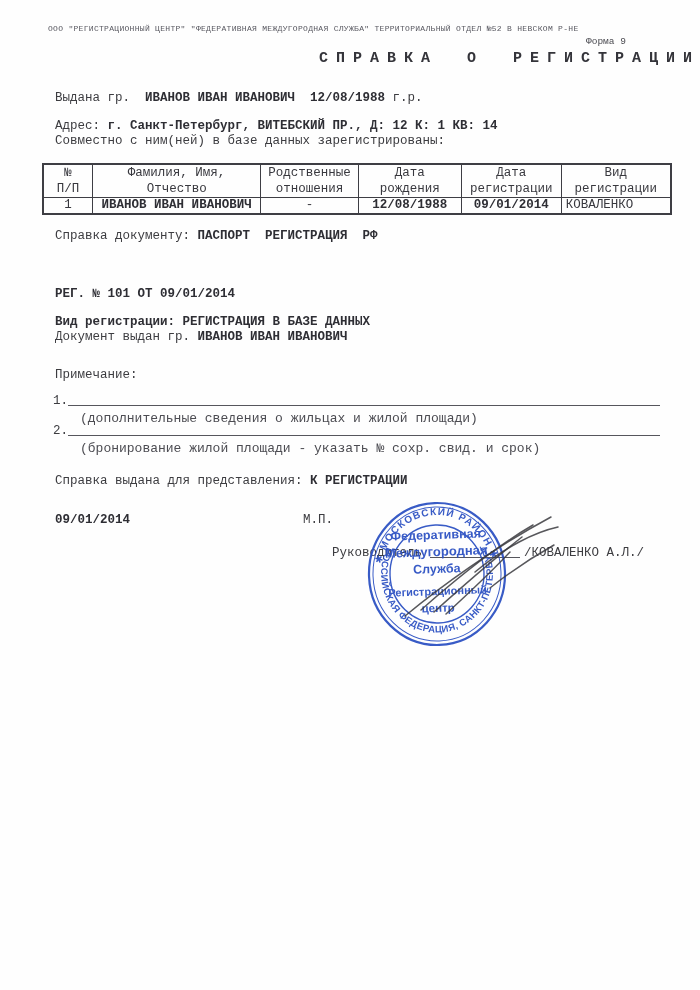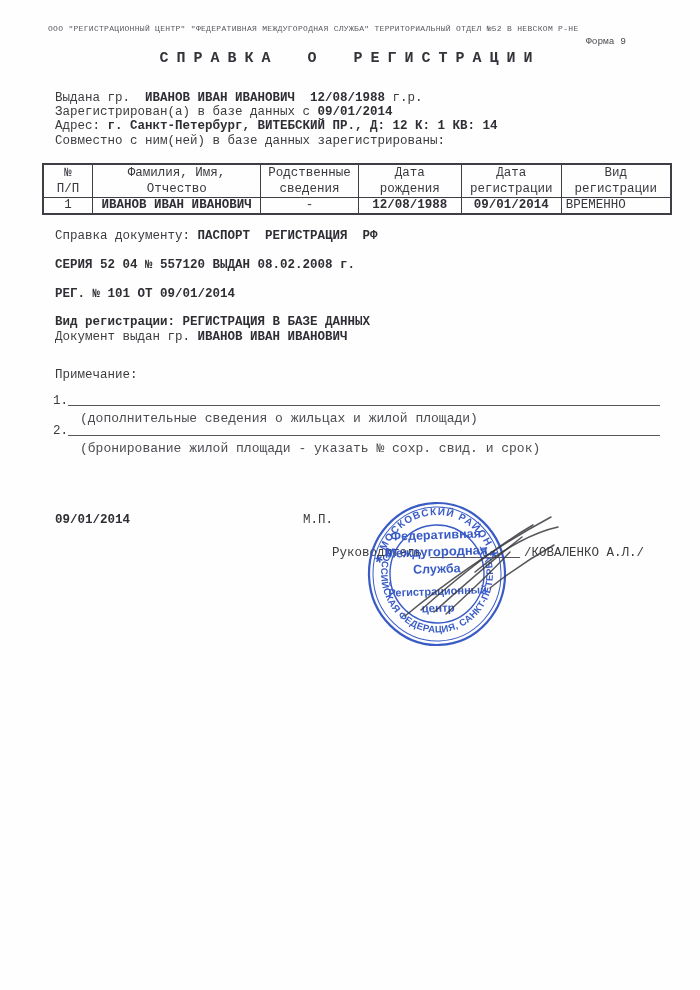--- a/index.html
+++ b/index.html
@@ -8,21 +8,21 @@
     position:relative; width:700px; height:990px; margin:0 auto;
     background:#fefefe; color:#3c3c40; overflow:hidden;
   }
   .abs { position:absolute; white-space:pre; }
   .org-line {
     left:48px; top:24px; width:560px;
     font-size:8px; letter-spacing:0.3px; color:#585860;
   }
   .form-label { left:586px; top:36px; font-size:9.5px; color:#4a4a50; }
   .doc-title {
-    left:0; right:0; top:50px; text-align:center;
+    left:0; right:0; top:50px; text-align:right;
     font-size:15px; font-weight:bold; letter-spacing:8px; word-spacing:12px; color:#34343a;
   }
   .line { left:55px; font-size:12.5px; line-height:14px; }
   .line b { color:#2e2e34; }
   .doc-table {
     position:absolute; left:42px; top:163px; width:630px;
     border-collapse:collapse; font-size:12.5px; color:#38383e;
     border:2px solid #3e3e44;
   }
   .doc-table th, .doc-table td { border:1px solid #3e3e44; padding:0 4px; }
@@ -48,21 +48,20 @@
 <body>
 
 <div class="page">
 
   <div class="abs org-line">ООО "РЕГИСТРАЦИОННЫЙ ЦЕНТР" "ФЕДЕРАТИВНАЯ МЕЖДУГОРОДНАЯ СЛУЖБА" ТЕРРИТОРИАЛЬНЫЙ ОТДЕЛ №52 В НЕВСКОМ Р-НЕ</div>
   <div class="abs form-label">Форма 9</div>
   <div class="abs doc-title">СПРАВКА О РЕГИСТРАЦИИ</div>
 
   <div class="abs line" style="top:91px"><span>Выдана гр.  </span><b>ИВАНОВ ИВАН ИВАНОВИЧ  12/08/1988</b><span> г.р.</span></div>
 
-  <div class="abs line" style="top:105px"><span>Зарегистрирован(а) в базе данных с </span><b>09/01/2014</b></div>
 
   <div class="abs line" style="top:119px"><span>Адрес: </span><b>г. Санкт-Петербург, ВИТЕБСКИЙ ПР., Д: 12 К: 1 КВ: 14</b></div>
 
   <div class="abs line" style="top:134px">Совместно с ним(ней) в базе данных зарегистрированы:</div>
 
   <table class="doc-table">
     <colgroup>
       <col style="width:50px">
         <col style="width:169px">
         <col style="width:98px">
@@ -75,21 +74,21 @@
         <th>
             <span style="display:block">№</span>
             <span style="display:block">П/П</span>
           </th>
         <th>
             <span style="display:block">Фамилия, Имя,</span>
             <span style="display:block">Отчество</span>
           </th>
         <th>
             <span style="display:block">Родственные</span>
-            <span style="display:block">сведения</span>
+            <span style="display:block">отношения</span>
           </th>
         <th>
             <span style="display:block">Дата</span>
             <span style="display:block">рождения</span>
           </th>
         <th>
             <span style="display:block">Дата</span>
             <span style="display:block">регистрации</span>
           </th>
         <th>
@@ -98,45 +97,45 @@
           </th>
       </tr>
     </thead>
     <tbody>
       <tr>
         <td class="cell-center">1</td>
         <td class="cell-center cell-bold">ИВАНОВ ИВАН ИВАНОВИЧ</td>
         <td class="cell-center">-</td>
         <td class="cell-center cell-bold">12/08/1988</td>
         <td class="cell-center cell-bold">09/01/2014</td>
-        <td>ВРЕМЕННО</td>
+        <td>КОВАЛЕНКО</td>
       </tr>
     </tbody>
   </table>
 
   <div class="abs line" style="top:229px"><span>Справка документу: </span><b>ПАСПОРТ  РЕГИСТРАЦИЯ  РФ</b></div>
 
-  <div class="abs line" style="top:258px"><b>СЕРИЯ 52 04 № 557120 ВЫДАН 08.02.2008 г.</b></div>
 
   <div class="abs line" style="top:287px"><b>РЕГ. № 101 ОТ 09/01/2014</b></div>
 
   <div class="abs line" style="top:330px"><span>Документ выдан гр. </span><b>ИВАНОВ ИВАН ИВАНОВИЧ</b></div>
 
   <div class="abs line" style="top:315px"><b>Вид регистрации: РЕГИСТРАЦИЯ В БАЗЕ ДАННЫХ</b></div>
 
   <div class="abs line" style="top:368px">Примечание:</div>
 
   <div class="abs line" style="top:394px;left:53px">1.</div>
   <div class="note-line" style="left:68px;width:592px;top:392px"></div>
   <div class="abs caption" style="left:80px;top:411px">(дополнительные сведения о жильцах и жилой площади)</div>
 
   <div class="abs line" style="top:424px;left:53px">2.</div>
   <div class="note-line" style="left:68px;width:592px;top:422px"></div>
   <div class="abs caption" style="left:80px;top:441px">(бронирование жилой площади - указать № сохр. свид. и срок)</div>
 
+  <div class="abs line" style="top:474px"><span>Справка выдана для представления: </span><b>К РЕГИСТРАЦИИ</b></div>
 
   <div class="abs line" style="top:513px"><b>09/01/2014</b></div>
   <div class="abs line" style="top:513px;left:303px">М.П.</div>
 
   <div class="abs line" style="top:546px;left:332px">Руководитель</div>
   <div class="note-line" style="left:430px;width:90px;top:545px;height:13px"></div>
   <div class="abs line" style="top:546px;left:524px">/КОВАЛЕНКО А.Л./</div>
 
   <div class="stamp-wrap">
     <svg width="215" height="170" viewBox="0 0 215 170">

